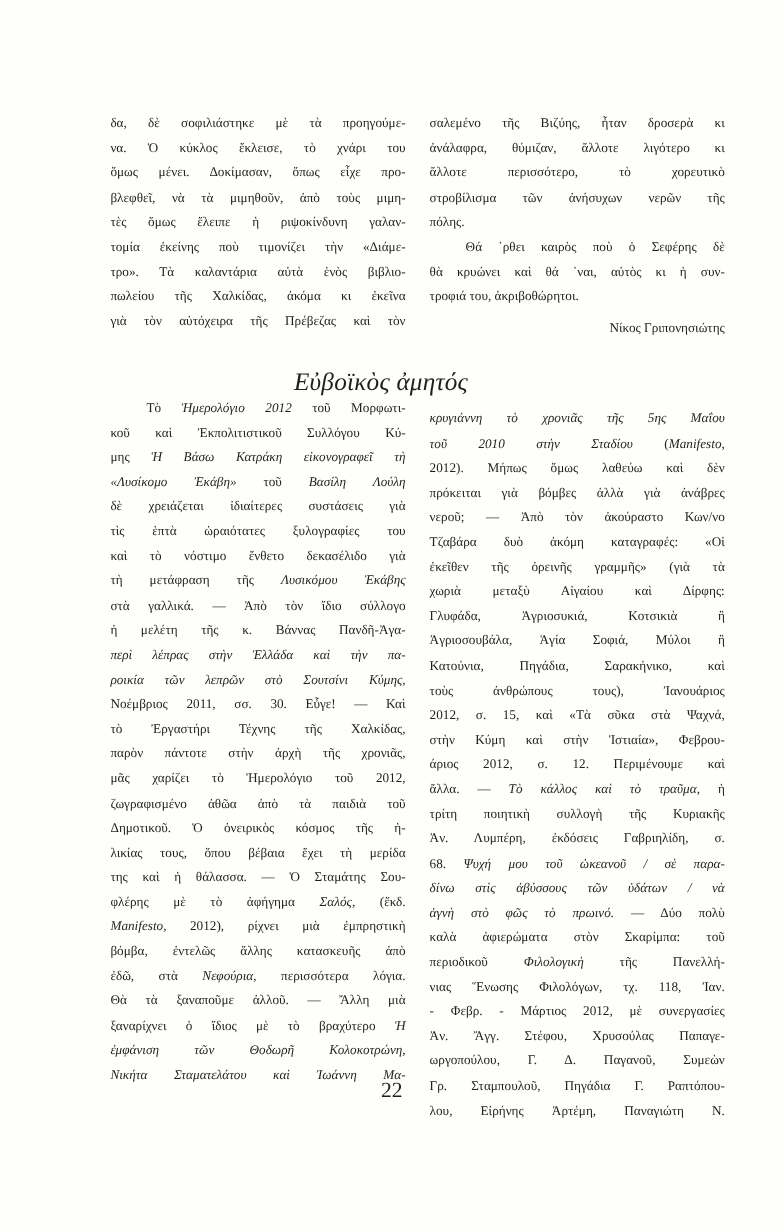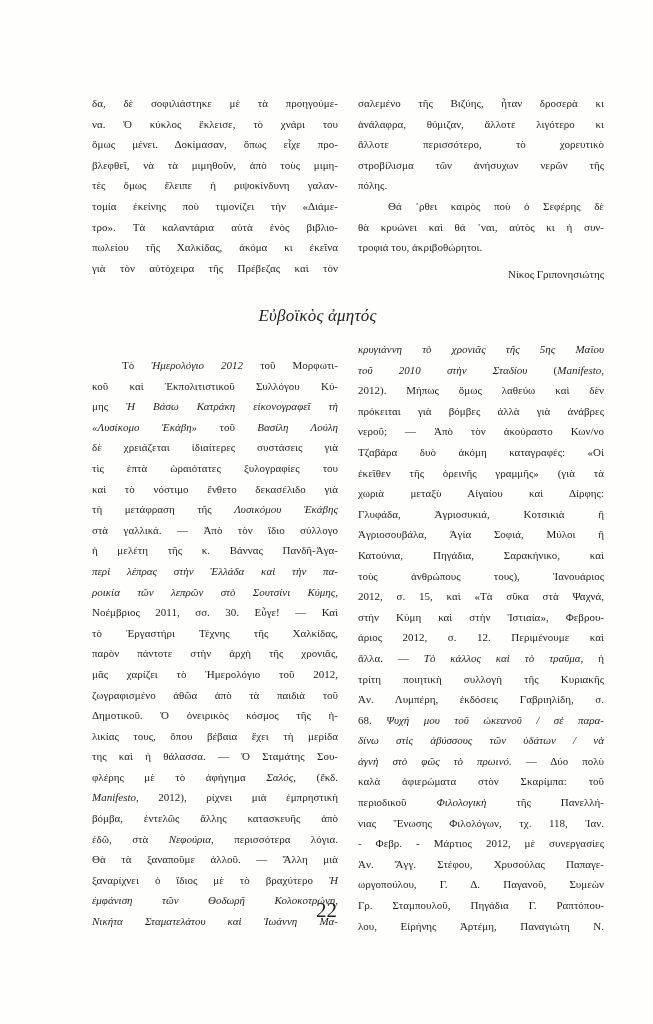--- a/index.html
+++ b/index.html
@@ -12,48 +12,48 @@
     overflow: hidden;
   }
   .col {
     position: absolute;
     width: 246px;
     font-size: 11px;
     line-height: 20.6px;
   }
   .col.left-top { left: 92px; top: 93px; }
   .col.right-top { left: 358px; top: 93px; }
-  .col.left-main { left: 92px; top: 355px; }
+  .col.left-main { left: 92px; top: 330px; }
   .col.right-main { left: 358px; top: 339px; }
   .ln {
     display: block;
     text-align: justify;
     text-align-last: justify;
     white-space: nowrap;
     height: 20.6px;
     overflow: visible;
   }
   .ln.last { text-align-last: left; }
   .ln.indent { text-indent: 30px; }
   .ln.sig { text-align: center; text-align-last: right; margin-top: 6px; }
   .ln > span { white-space: normal; }
   i, .it { font-style: italic; }
   .title {
     position: absolute;
     left: 0; width: 635px; top: 306px;
     text-align: center;
     font-style: italic;
-    font-size: 17px;
+    font-size: 21px;
     letter-spacing: 0.2px;
   }
   .pagenum {
     position: absolute;
     left: 0; width: 653px; top: 898px;
     text-align: center;
-    font-size: 21px;
+    font-size: 18px;
   }
 </style>
 </head>
 <body>
 
 <div class="col left-top" id="top-left">
     <span class="ln"><span>δα, δὲ σοφιλιάστηκε μὲ τὰ προηγούμε-</span></span>
     <span class="ln"><span>να. Ὁ κύκλος ἔκλεισε, τὸ χνάρι του</span></span>
     <span class="ln"><span>ὅμως μένει. Δοκίμασαν, ὅπως εἶχε προ-</span></span>
     <span class="ln"><span>βλεφθεῖ, νὰ τὰ μιμηθοῦν, ἀπὸ τοὺς μιμη-</span></span>

